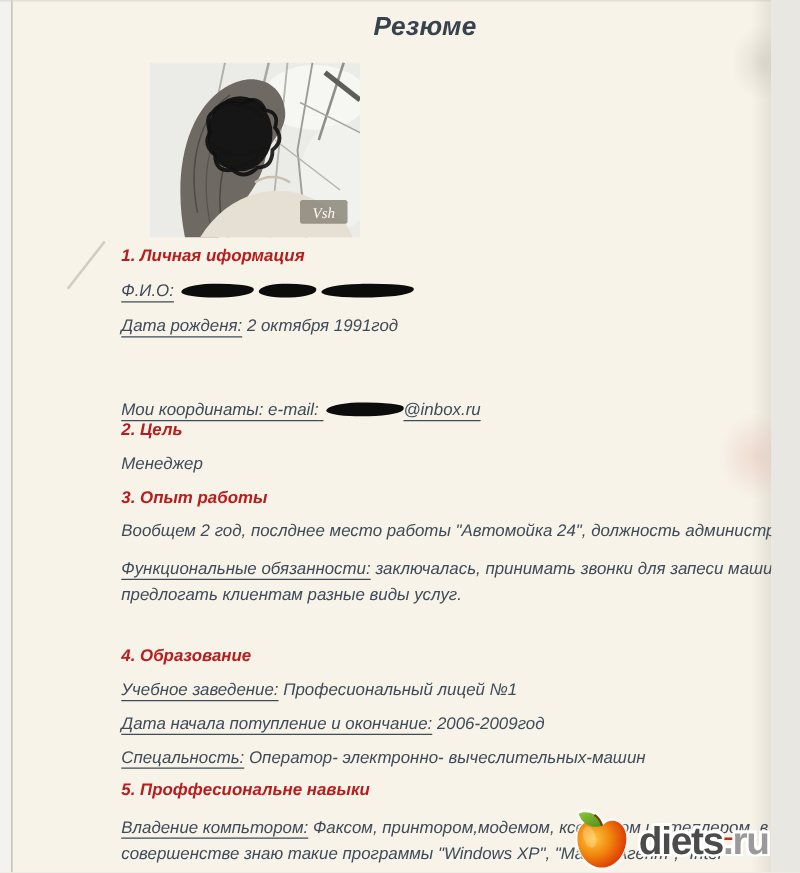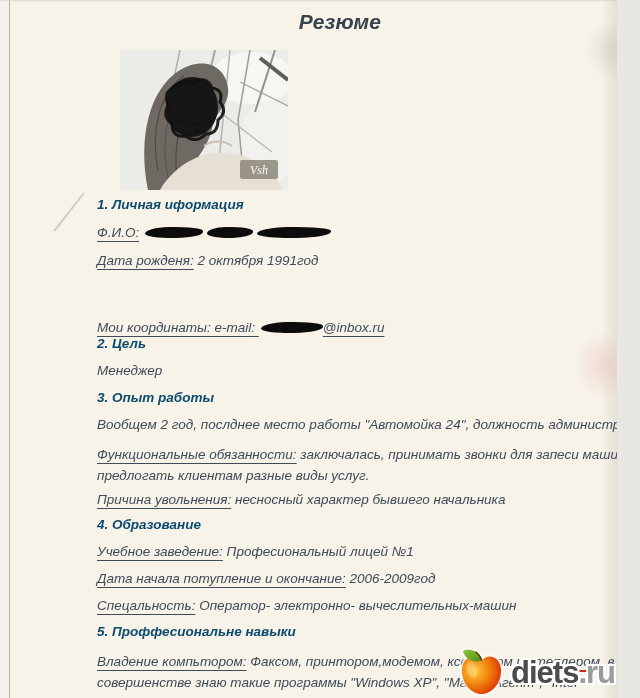--- a/index.html
+++ b/index.html
@@ -22,21 +22,21 @@
   .title{
     position:absolute;top:10px;left:0;width:640px;margin:0;text-align:center;
     transform:translateX(20px);
     font-size:21px;font-weight:bold;color:#37424c;letter-spacing:.2px;
   }
   .photo{position:absolute;left:120px;top:50px;width:168px;height:140px;}
   .photo svg{display:block;}
 
   .line{position:absolute;left:97px;font-size:13.5px;white-space:nowrap;}
   .para{position:absolute;left:97px;font-size:13.5px;line-height:21px;white-space:normal;}
-  .heading{font-weight:bold;color:#0c4a6e;}
+  .heading{font-weight:bold;color:#b91c1c;}
   .u{text-decoration:underline;text-decoration-thickness:1.2px;text-underline-offset:4px;}
 
   .t-s1{top:197px;} .t-fio{top:225px;} .t-dob{top:253px;} .t-contacts{top:281px;margin-top:39px;}
   .t-phone{top:309px;left:168px;} .t-s2{top:336px;} .t-goal{top:363px;}
   .t-s3{top:390px;} .t-exp{top:417px;} .t-duties{top:444px;width:552px;}
   .t-reason{top:492px;} .t-s4{top:517px;} .t-school{top:544px;}
   .t-dates{top:571px;} .t-spec{top:598px;} .t-s5{top:624px;}
   .t-skills{top:651px;width:548px;}
 
   .blot{
@@ -138,24 +138,20 @@
   <div class="line t-goal">Менеджер</div>
 
   <div class="line heading t-s3">3. Опыт работы</div>
   <div class="line t-exp">Вообщем 2 год, послднее место работы "Автомойка 24", должность администратор</div>
 
   <div class="para t-duties">
     <span class="u">Функциональные обязанности:</span>
     <span>заключалась, принимать звонки для запеси машин, предлогать клиентам разные виды услуг.</span>
   </div>
 
-  <div class="line t-reason">
-    <span class="u">Причина увольнения:</span>
-    <span>несносный характер бывшего начальника</span>
-  </div>
 
   <div class="line heading t-s4">4. Образование</div>
 
   <div class="line t-school">
     <span class="u">Учебное заведение:</span>
     <span>Професиональный лицей №1</span>
   </div>
 
   <div class="line t-dates">
     <span class="u">Дата начала потупление и окончание:</span>

